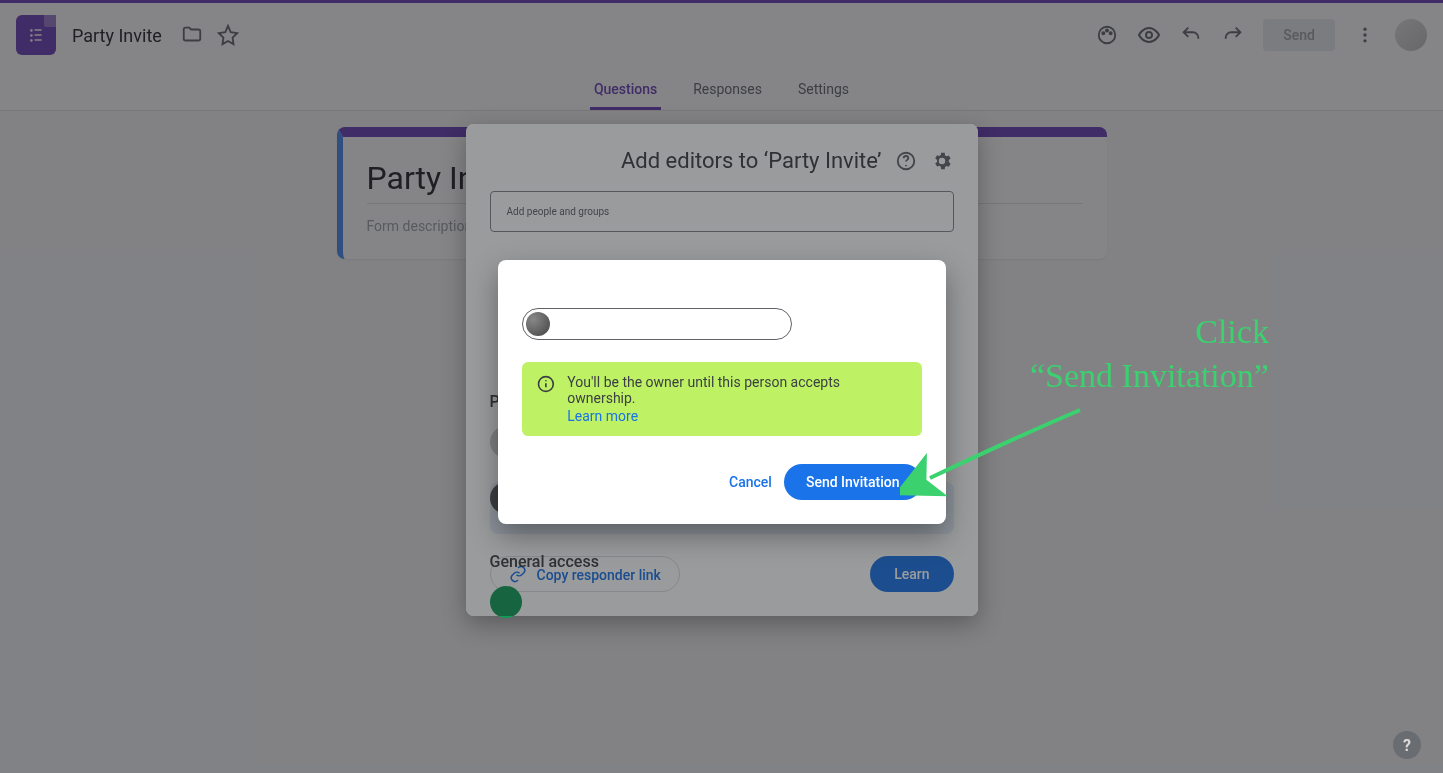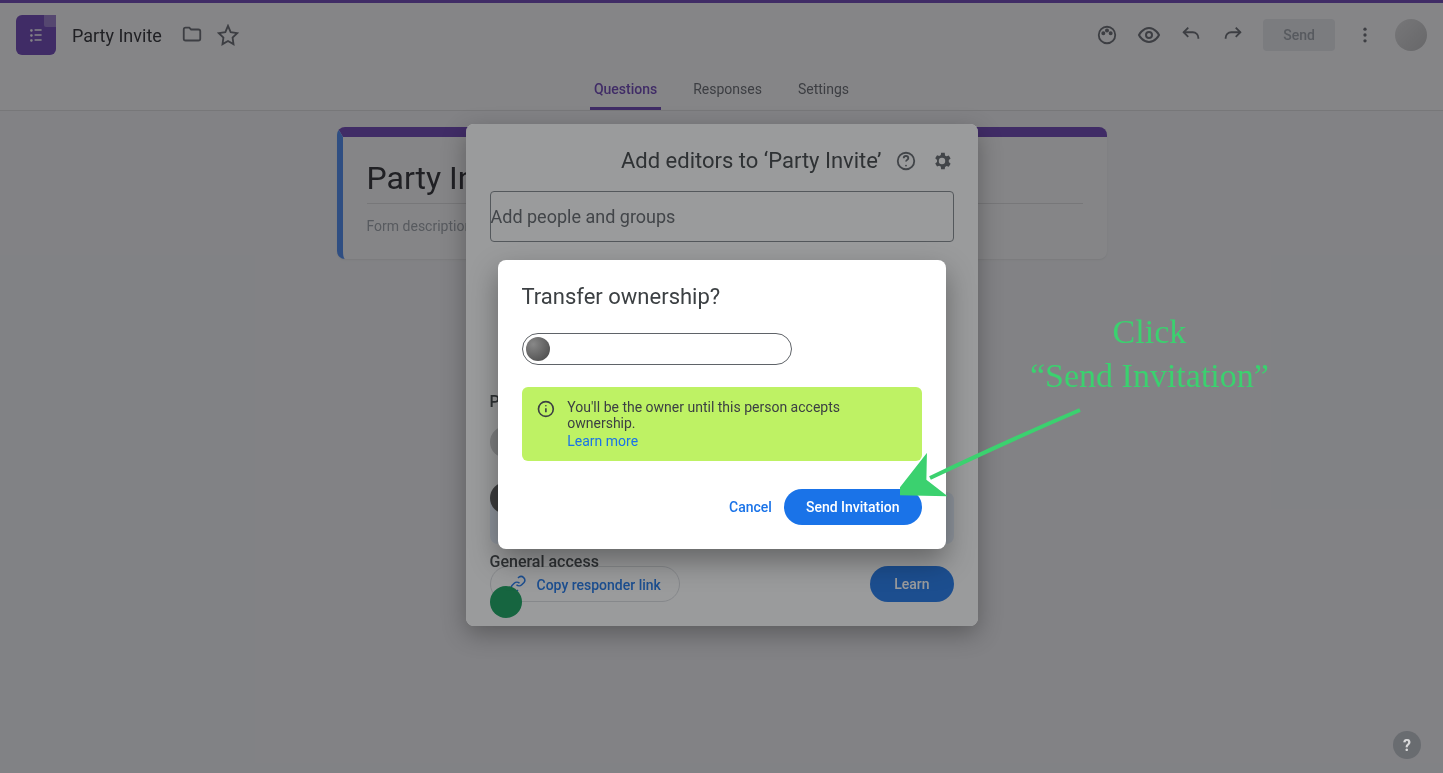--- a/index.html
+++ b/index.html
@@ -98,22 +98,22 @@
     background: #fff;
     border-radius: 8px;
     box-shadow: 0 8px 24px rgba(0,0,0,.3);
     padding: 24px;
   }
   .share-header { display:flex; align-items:center; }
   .share-title { font-size: 22px; color:#3c4043; flex:1;text-align:right;}
   .share-icon { width:24px; height:24px; color:#5f6368; margin-left:12px; cursor:pointer; display:flex;align-items:center;justify-content:center;}
   .add-people {
     border: 1px solid #80868b; border-radius:4px;
-    padding: 14px 0; margin-top: 18px;
-    color:#5f6368; font-size:18px;
+    padding: 14px 16px; margin-top: 18px;
+    color:#5f6368; font-size:10px;
   }
   .lower-info {
     background: #e8f0fe;
     border-radius: 8px;
     padding: 16px 18px;
     display:flex; align-items:center; gap:14px;
     margin-top: 250px;
     color:#3c4043; font-size:14px;
   }
   .lower-info svg { flex-shrink:0; }
@@ -180,21 +180,21 @@
   }
   
   
   .annotation {
     position:absolute;
     top: 310px; left: 1030px;
     color:#3bd16f;
     font-family: 'Comic Sans MS', 'Segoe Script', cursive;
     font-size: 34px;
     line-height: 1.3;
-    text-align:center;
+    text-align:right;
     z-index: 200;
     font-weight: 500;
   }
   .arrow {
     position:absolute;
     z-index:200;
     pointer-events:none;
   }
   
   .help-fab {
@@ -342,21 +342,20 @@
           <path d="M14 11a5 5 0 00-7 0l-3 3a5 5 0 007 7l1-1"></path>
         </svg>
       <span>Copy responder link</span>
     </div>
     <div class="done-btn">Learn</div>
   </div>
   <div class="share-dim"></div>
 </div>
 
 <div class="transfer-dialog">
-  <div class="transfer-title">Transfer ownership?</div>
   <div class="chip">
     <div class="chip-avatar"></div>
   </div>
   <div class="info-banner">
     <svg viewBox="0 0 24 24" width="20" height="20" fill="none" stroke="#3c4043" stroke-width="2">
         <circle cx="12" cy="12" r="9"></circle>
         <line x1="12" y1="11" x2="12" y2="16"></line>
         <circle cx="12" cy="8" r="1" fill="#3c4043" stroke="none"></circle>
       </svg>
     <div>

